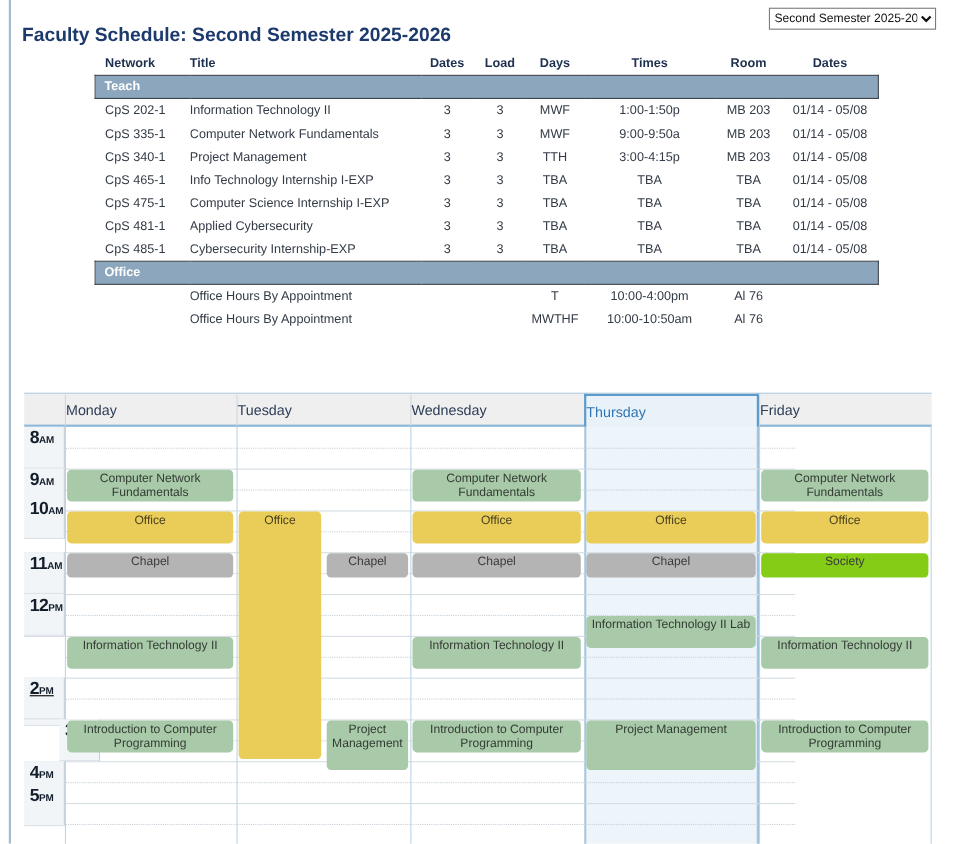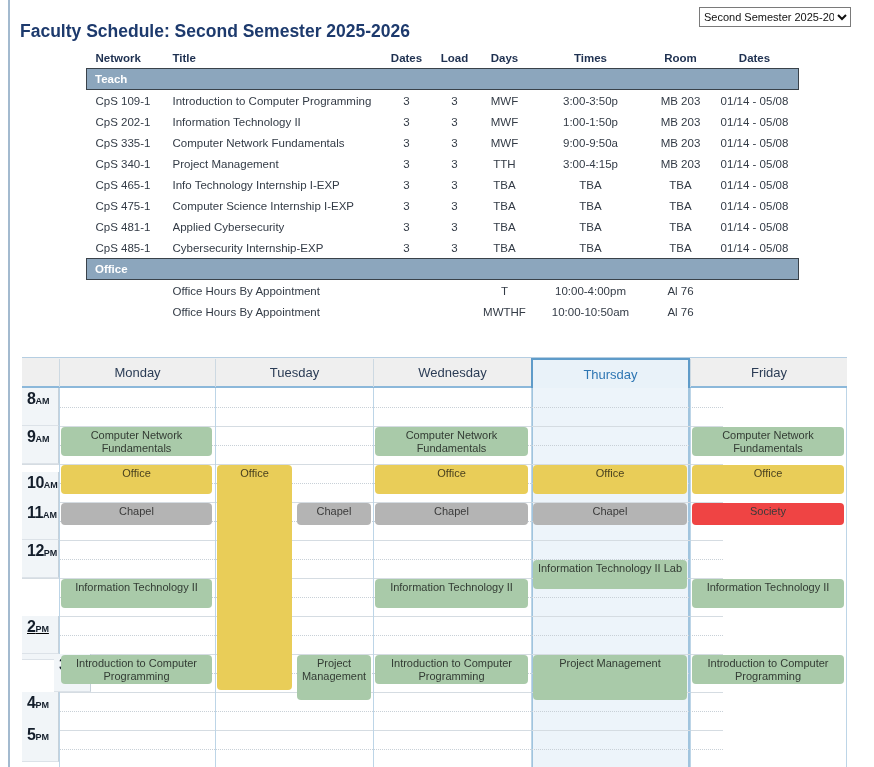--- a/index.html
+++ b/index.html
@@ -14,21 +14,21 @@
   table.sched th{font-size:11.5px;font-weight:bold;color:#1e3050;height:20px;padding:0;vertical-align:bottom;padding-bottom:4px;}
   table.sched td{font-size:11.5px;color:#333b46;height:21px;padding:0;white-space:nowrap;overflow:hidden;}
   .c-left{text-align:left;} .c-ctr{text-align:center;}
   .pad-l{padding-left:9px !important;}
   tr.section-bar td{background:#8ca6bd;color:#fff;font-weight:bold;font-size:11.5px;height:20px;
        padding-left:8px;border:1px solid #3a424a;text-align:left;}
   
   .calendar{position:absolute;left:22px;top:357px;width:825px;height:411px;}
   .cal-header{position:absolute;top:0;left:0;width:825px;height:31px;background:#efefef;
        border-top:1px solid #b5cee2;border-bottom:2px solid #8cb8da;box-sizing:border-box;}
-  .dh{position:absolute;top:1px;height:28px;line-height:28px;text-align:center;font-size:13px;
+  .dh{position:absolute;top:1px;height:28px;line-height:28px;font-size:13px;
        color:#2b3c55;border-left:1px solid #cdd9e2;box-sizing:border-box;}
   .dh-today{top:0;height:31px;line-height:29px;background:#e9f2f9;color:#2e76b3;
        border:2px solid #5e9bc9;border-bottom:none;}
   .cal-body{position:absolute;top:31px;left:0;width:701px;height:380px;}
   .today-tint{position:absolute;top:0;bottom:0;background:#edf4fa;
        border-left:2px solid #a0c4de;border-right:2px solid #a0c4de;box-sizing:border-box;z-index:0;}
   .hline{position:absolute;left:0;right:0;border-top:1px solid #d5dce2;z-index:1;}
   .hhalf{position:absolute;left:37px;right:0;border-top:1px dotted #c8d0d7;z-index:1;}
   .vline{position:absolute;top:0;bottom:0;border-left:1px solid #bdd5e7;z-index:1;}
   .gcell{position:absolute;left:0;width:37px;height:38px;background:#f1f5f8;box-sizing:border-box;
@@ -71,30 +71,20 @@
         <th class="c-ctr">Times</th>
         <th class="c-ctr">Room</th>
         <th class="c-ctr">Dates</th>
       </tr>
     </thead>
   <tbody>
       <tr class="section-bar">
         <td colspan="8">Teach</td>
       </tr>
       <tr>
-        <td class="c-left pad-l">CpS 109-1</td>
-        <td class="c-left">Introduction to Computer Programming</td>
-        <td class="c-ctr">3</td>
-        <td class="c-ctr">3</td>
-        <td class="c-ctr">MWF</td>
-        <td class="c-ctr">3:00-3:50p</td>
-        <td class="c-ctr">MB 203</td>
-        <td class="c-ctr">01/14 - 05/08</td>
-      </tr>
-      <tr>
         <td class="c-left pad-l">CpS 202-1</td>
         <td class="c-left">Information Technology II</td>
         <td class="c-ctr">3</td>
         <td class="c-ctr">3</td>
         <td class="c-ctr">MWF</td>
         <td class="c-ctr">1:00-1:50p</td>
         <td class="c-ctr">MB 203</td>
         <td class="c-ctr">01/14 - 05/08</td>
       </tr>
       <tr>
@@ -193,42 +183,42 @@
     </div>
   <div class="cal-body">
       <div class="today-tint" style="left: 509px; width: 159px;"></div>
       <div class="hhalf" style="top: 19px;"></div>
       <div class="gcell" style="top: 0px;"><b>8</b><span>AM</span></div>
       <div class="hline" style="top: 38px;"></div>
       <div class="hhalf" style="top: 57px;"></div>
       <div class="gcell" style="top: 38px;"><b>9</b><span>AM</span></div>
       <div class="hline" style="top: 76px;"></div>
       <div class="hhalf" style="top: 95px;"></div>
-      <div class="gcell" style="top: 84px;"><b>10</b><span>AM</span></div>
+      <div class="gcell" style="top: 64px;"><b>10</b><span>AM</span></div>
       <div class="hline" style="top: 114px;"></div>
       <div class="hhalf" style="top: 133px;"></div>
       <div class="gcell" style="top: 114px;"><b>11</b><span>AM</span></div>
       <div class="hline" style="top: 152px;"></div>
       <div class="hhalf" style="top: 171px;"></div>
       <div class="gcell" style="top: 152px;"><b>12</b><span>PM</span></div>
       <div class="hline" style="top: 190px;"></div>
       <div class="hhalf" style="top: 209px;"></div>
       <div class="gcell" style="top: 190px; margin-top: 44px;"><b>1</b><span>PM</span></div>
       <div class="hline" style="top: 228px;"></div>
       <div class="hhalf" style="top: 247px;"></div>
       <div class="gcell" style="top: 228px; text-decoration: underline;"><b>2</b><span>PM</span></div>
       <div class="hline" style="top: 266px;"></div>
       <div class="hhalf" style="top: 285px;"></div>
       <div class="gcell" style="top: 266px; margin-left: 32px;"><b>3</b><span>PM</span></div>
       <div class="hline" style="top: 304px;"></div>
       <div class="hhalf" style="top: 323px;"></div>
       <div class="gcell" style="top: 304px;"><b>4</b><span>PM</span></div>
       <div class="hline" style="top: 342px;"></div>
       <div class="hhalf" style="top: 361px;"></div>
-      <div class="gcell" style="top: 336px;"><b>5</b><span>PM</span></div>
+      <div class="gcell" style="top: 325px;"><b>5</b><span>PM</span></div>
       <div class="vline" style="left: 37px;"></div>
       <div class="vline" style="left: 193px;"></div>
       <div class="vline" style="left: 351px;"></div>
       <div class="vline" style="left: 509px;"></div>
       <div class="vline" style="left: 668px;"></div>
       <div class="vline" style="left: 824px;"></div>
       <div class="ev ev-class" style="top: 39px; height: 28.6667px; left: 39px; width: 151px; background: rgb(169, 202, 169);">Computer Network Fundamentals</div>
       <div class="ev ev-office" style="top: 77px; height: 28.6667px; left: 39px; width: 151px; background: rgb(233, 205, 88);">Office</div>
       <div class="ev ev-other" style="top: 115px; height: 22.3333px; left: 39px; width: 151px; background: rgb(180, 180, 180);">Chapel</div>
       <div class="ev ev-class" style="top: 191px; height: 28.6667px; left: 39px; width: 151px; background: rgb(169, 202, 169);">Information Technology II</div>
@@ -240,17 +230,17 @@
       <div class="ev ev-office" style="top: 77px; height: 28.6667px; left: 353px; width: 153px; background: rgb(233, 205, 88);">Office</div>
       <div class="ev ev-other" style="top: 115px; height: 22.3333px; left: 353px; width: 153px; background: rgb(180, 180, 180);">Chapel</div>
       <div class="ev ev-class" style="top: 191px; height: 28.6667px; left: 353px; width: 153px; background: rgb(169, 202, 169);">Information Technology II</div>
       <div class="ev ev-class" style="top: 267px; height: 28.6667px; left: 353px; width: 153px; background: rgb(169, 202, 169);">Introduction to Computer Programming</div>
       <div class="ev ev-office" style="top: 77px; height: 28.6667px; left: 511px; width: 154px; background: rgb(233, 205, 88);">Office</div>
       <div class="ev ev-other" style="top: 115px; height: 22.3333px; left: 511px; width: 154px; background: rgb(180, 180, 180);">Chapel</div>
       <div class="ev ev-class" style="top: 172px; height: 28.6667px; left: 511px; width: 154px; background: rgb(169, 202, 169);">Information Technology II Lab</div>
       <div class="ev ev-class" style="top: 267px; height: 44.5px; left: 511px; width: 154px; background: rgb(169, 202, 169);">Project Management</div>
       <div class="ev ev-class" style="top: 39px; height: 28.6667px; left: 670px; width: 152px; background: rgb(169, 202, 169);">Computer Network Fundamentals</div>
       <div class="ev ev-office" style="top: 77px; height: 28.6667px; left: 670px; width: 152px; background: rgb(233, 205, 88);">Office</div>
-      <div class="ev ev-other" style="top: 115px; height: 22.3333px; left: 670px; width: 152px; background: #ef4444;">Society</div>
+      <div class="ev ev-other" style="top: 115px; height: 22.3333px; left: 670px; width: 152px; background: #84cc16;">Society</div>
       <div class="ev ev-class" style="top: 191px; height: 28.6667px; left: 670px; width: 152px; background: rgb(169, 202, 169);">Information Technology II</div>
       <div class="ev ev-class" style="top: 267px; height: 28.6667px; left: 670px; width: 152px; background: rgb(169, 202, 169);">Introduction to Computer Programming</div>
     </div>
 </div>
 
 </body></html>

